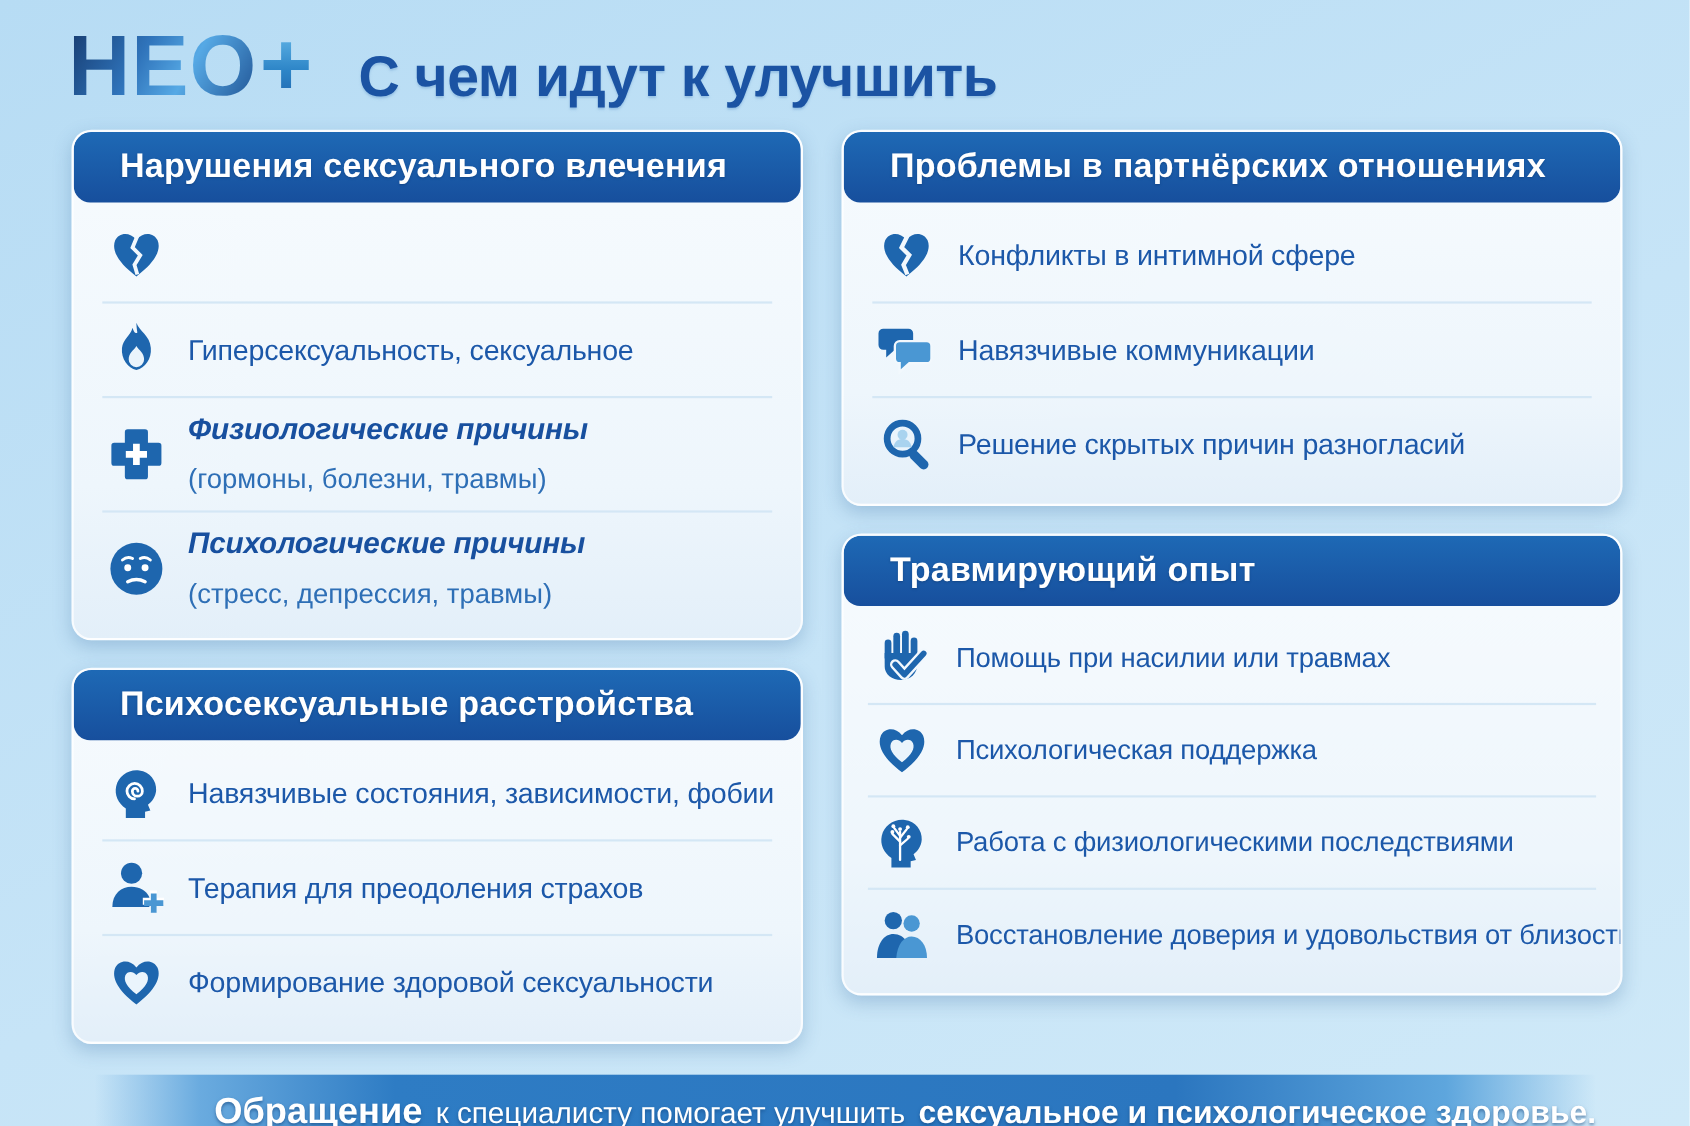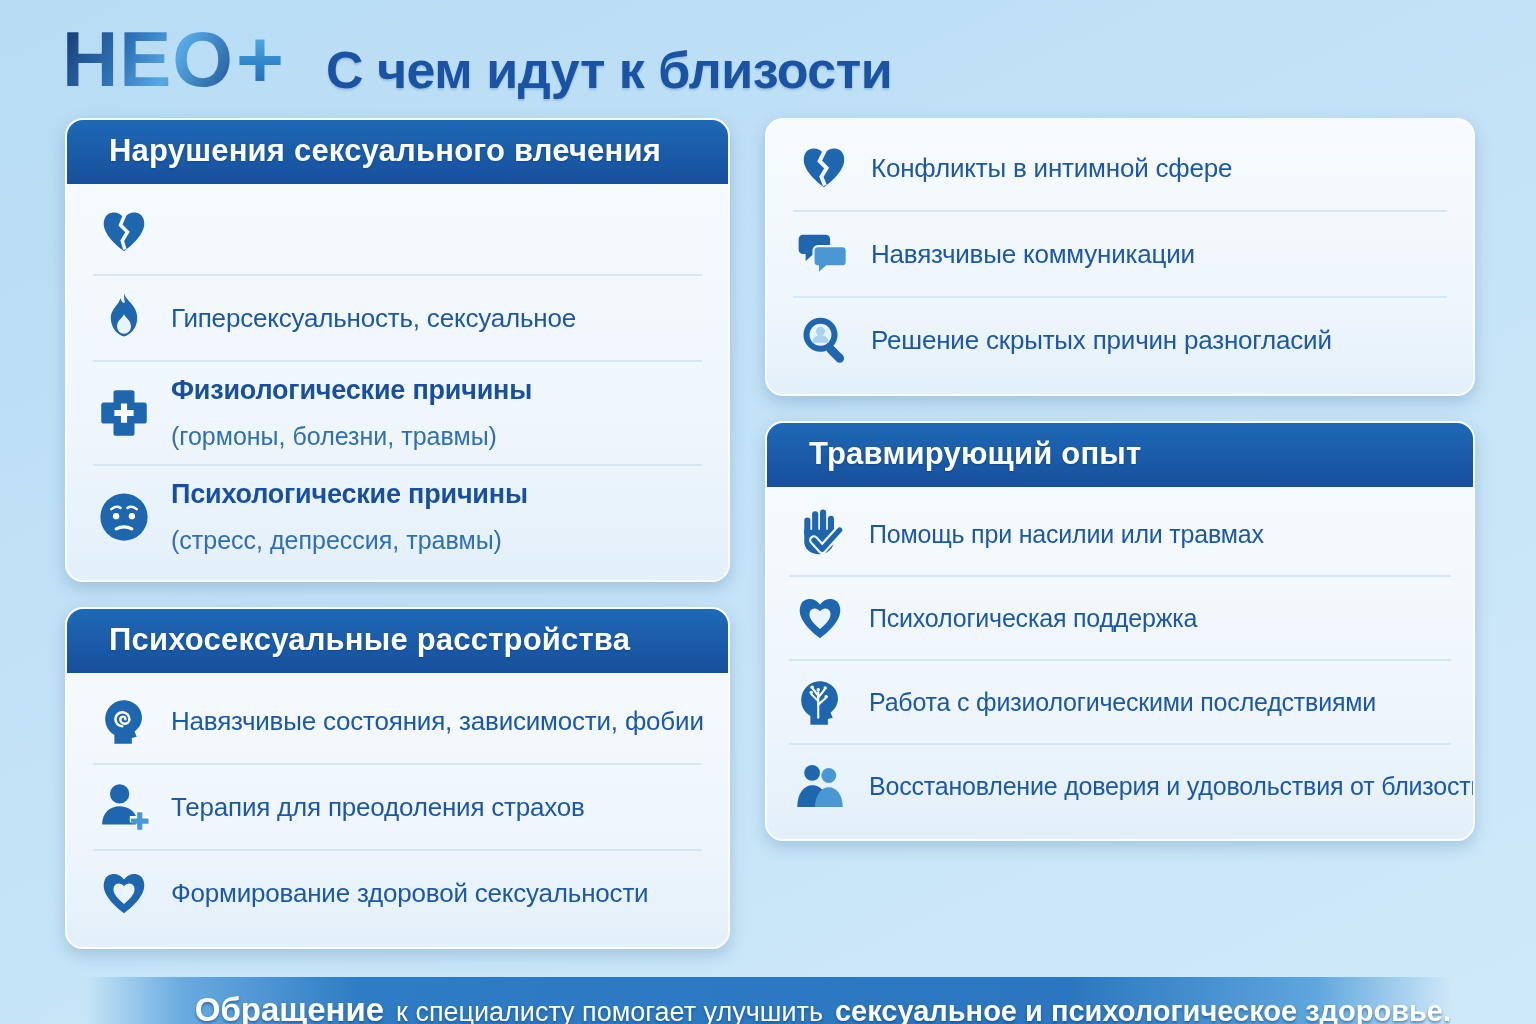--- a/index.html
+++ b/index.html
@@ -35,28 +35,29 @@
     border-radius:18px; overflow:hidden;
     background:linear-gradient(180deg,#f7fbfe 0%,#eef6fc 70%,#e3eff9 100%);
     border:2px solid rgba(255,255,255,.75);
     box-shadow:0 6px 16px rgba(45,95,150,.25);
   }
   .card-header {
     background:linear-gradient(180deg,#1e69b5 0%,#174f9d 100%);
     color:#fff; font-weight:bold; font-size:31px;
     padding:13px 24px 15px 42px; letter-spacing:.2px;
     text-shadow:0 1px 2px rgba(10,40,80,.35);
+    border-radius:15px;
   }
   .card-body { padding:6px 0 12px; }
   .row { display:flex; align-items:center; gap:18px; margin:0 26px; padding:13px 2px; }
   .row + .row { border-top:2px solid #d4e7f5; }
   .icon-box { width:58px; min-width:58px; height:58px; display:flex; align-items:center; justify-content:center; }
   .icon-box svg { width:56px; height:56px; }
   .item-text { font-size:26px; color:#1c58a9; white-space:nowrap; letter-spacing:-0.2px; }
-  .item-text.bold { font-weight:bold; font-size:27px; color:#18509f; }
+  .item-text.bold { font-weight:bold; font-size:27px; color:#18509f;font-style:italic; }
   .item-sub { font-size:25px; color:#2e6fb6; margin-top:16px; white-space:nowrap; }
   .card-trauma .item-text { font-size:25px; }
   .card-trauma .row { margin:0 22px; padding:12px 2px;gap:20px; }
   
   .banner {
     margin:28px 85px 0 86px; height:70px;
     display:flex; align-items:baseline; justify-content:flex-end;
     background:linear-gradient(90deg,
       rgba(185,220,243,0) 0%, #6aabdf 7%, #2e7cc4 20%,
       #2b76bf 72%, #5ea6dd 90%, rgba(185,220,243,0) 100%);
@@ -71,21 +72,21 @@
   .ic-pale { fill:#a9d3ef; }
 </style>
 </head>
 <body>
 
 <div class="topbar">
   <div class="logo">
     <span class="logo-text">НЕО</span>
     <span class="logo-plus">+</span>
   </div>
-  <div class="page-title">С чем идут к близости</div>
+  <div class="page-title">С чем идут к улучшить</div>
 </div>
 
 <div class="columns">
 
   <div class="col col-left">
 
     <div class="card">
       <div class="card-header">Нарушения сексуального влечения</div>
       <div class="card-body">
         <div class="row">
@@ -167,20 +168,21 @@
           </span>
           <span class="item-text">Формирование здоровой сексуальности</span>
         </div>
       </div>
     </div>
   </div>
 
   <div class="col col-right">
 
     <div class="card">
+      <div class="card-header">Проблемы в партнёрских отношениях</div>
       <div class="card-body">
         <div class="row">
           <span class="icon-box">
             <svg viewBox="0 0 64 64">
                 <path class="ic-main" d="M32 54 C12 39 6 26 10 16.5 C13.5 8.5 25 7 32 16 C39 7 50.5 8.5 54 16.5 C58 26 52 39 32 54 Z"></path>
                 <path d="M33 12 L27 24 L35 32 L29 42 L33 52" stroke="#f2f8fd" stroke-width="4.5" fill="none"></path>
               </svg>
           </span>
           <span class="item-text">Конфликты в интимной сфере</span>
         </div>

